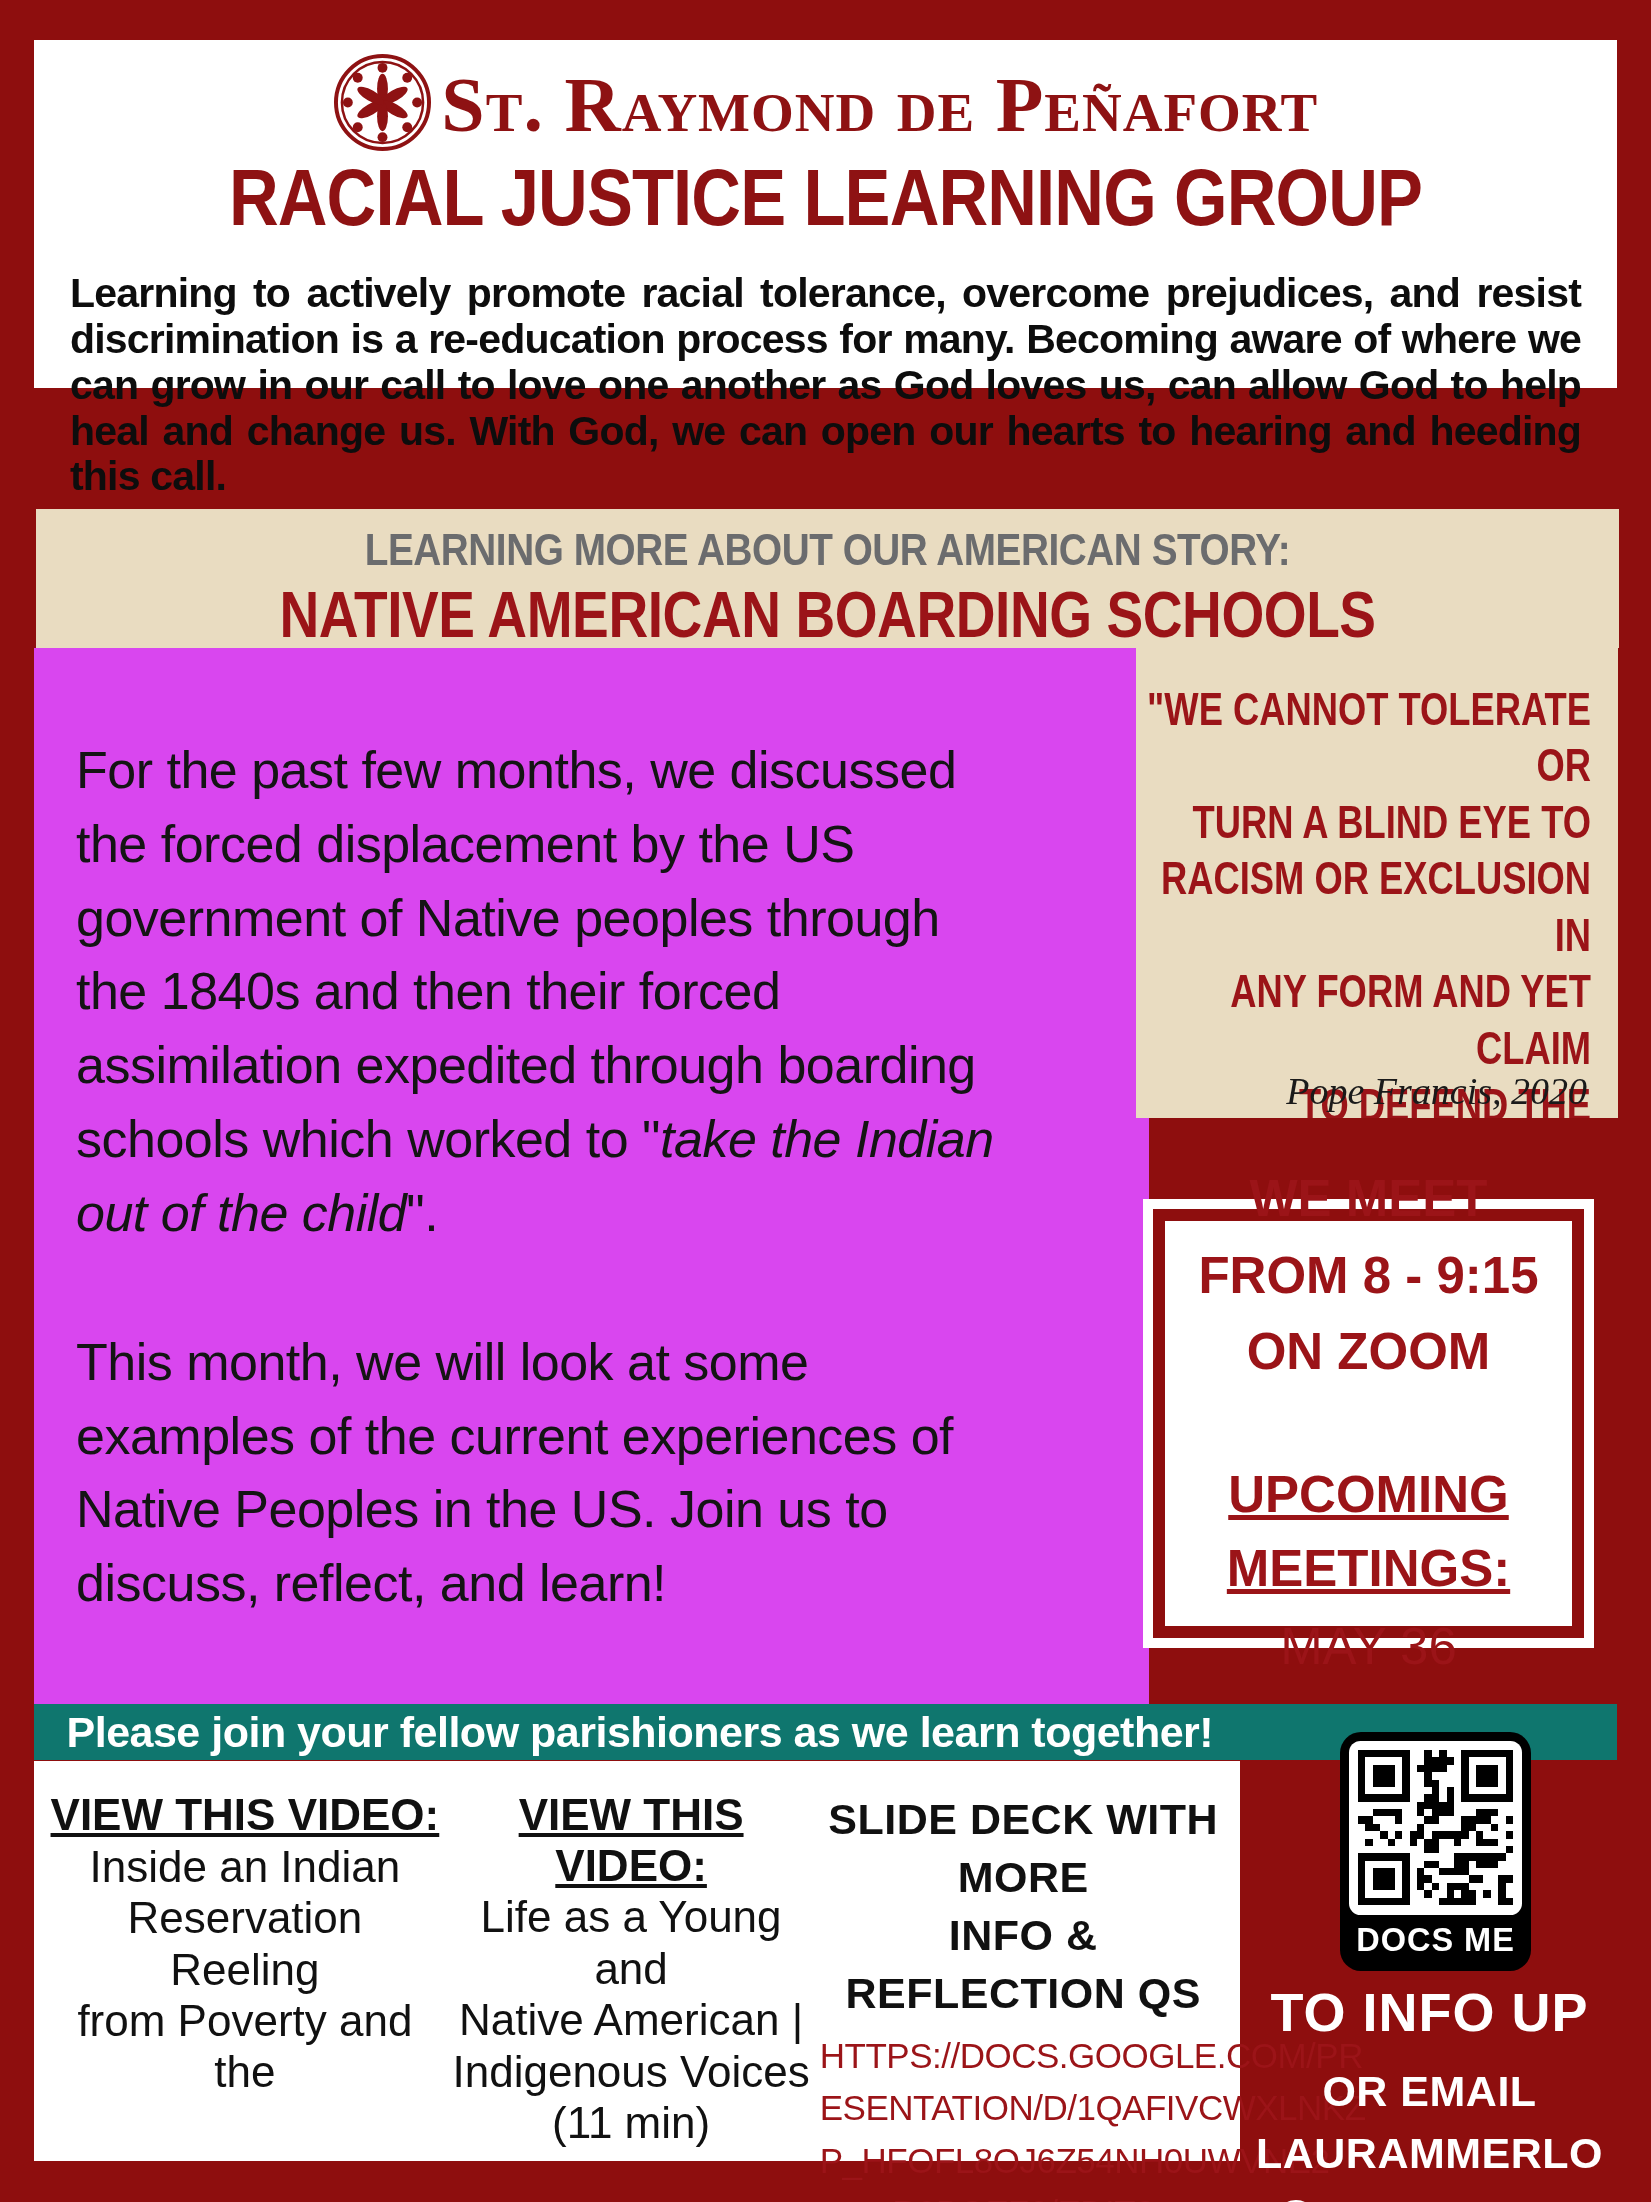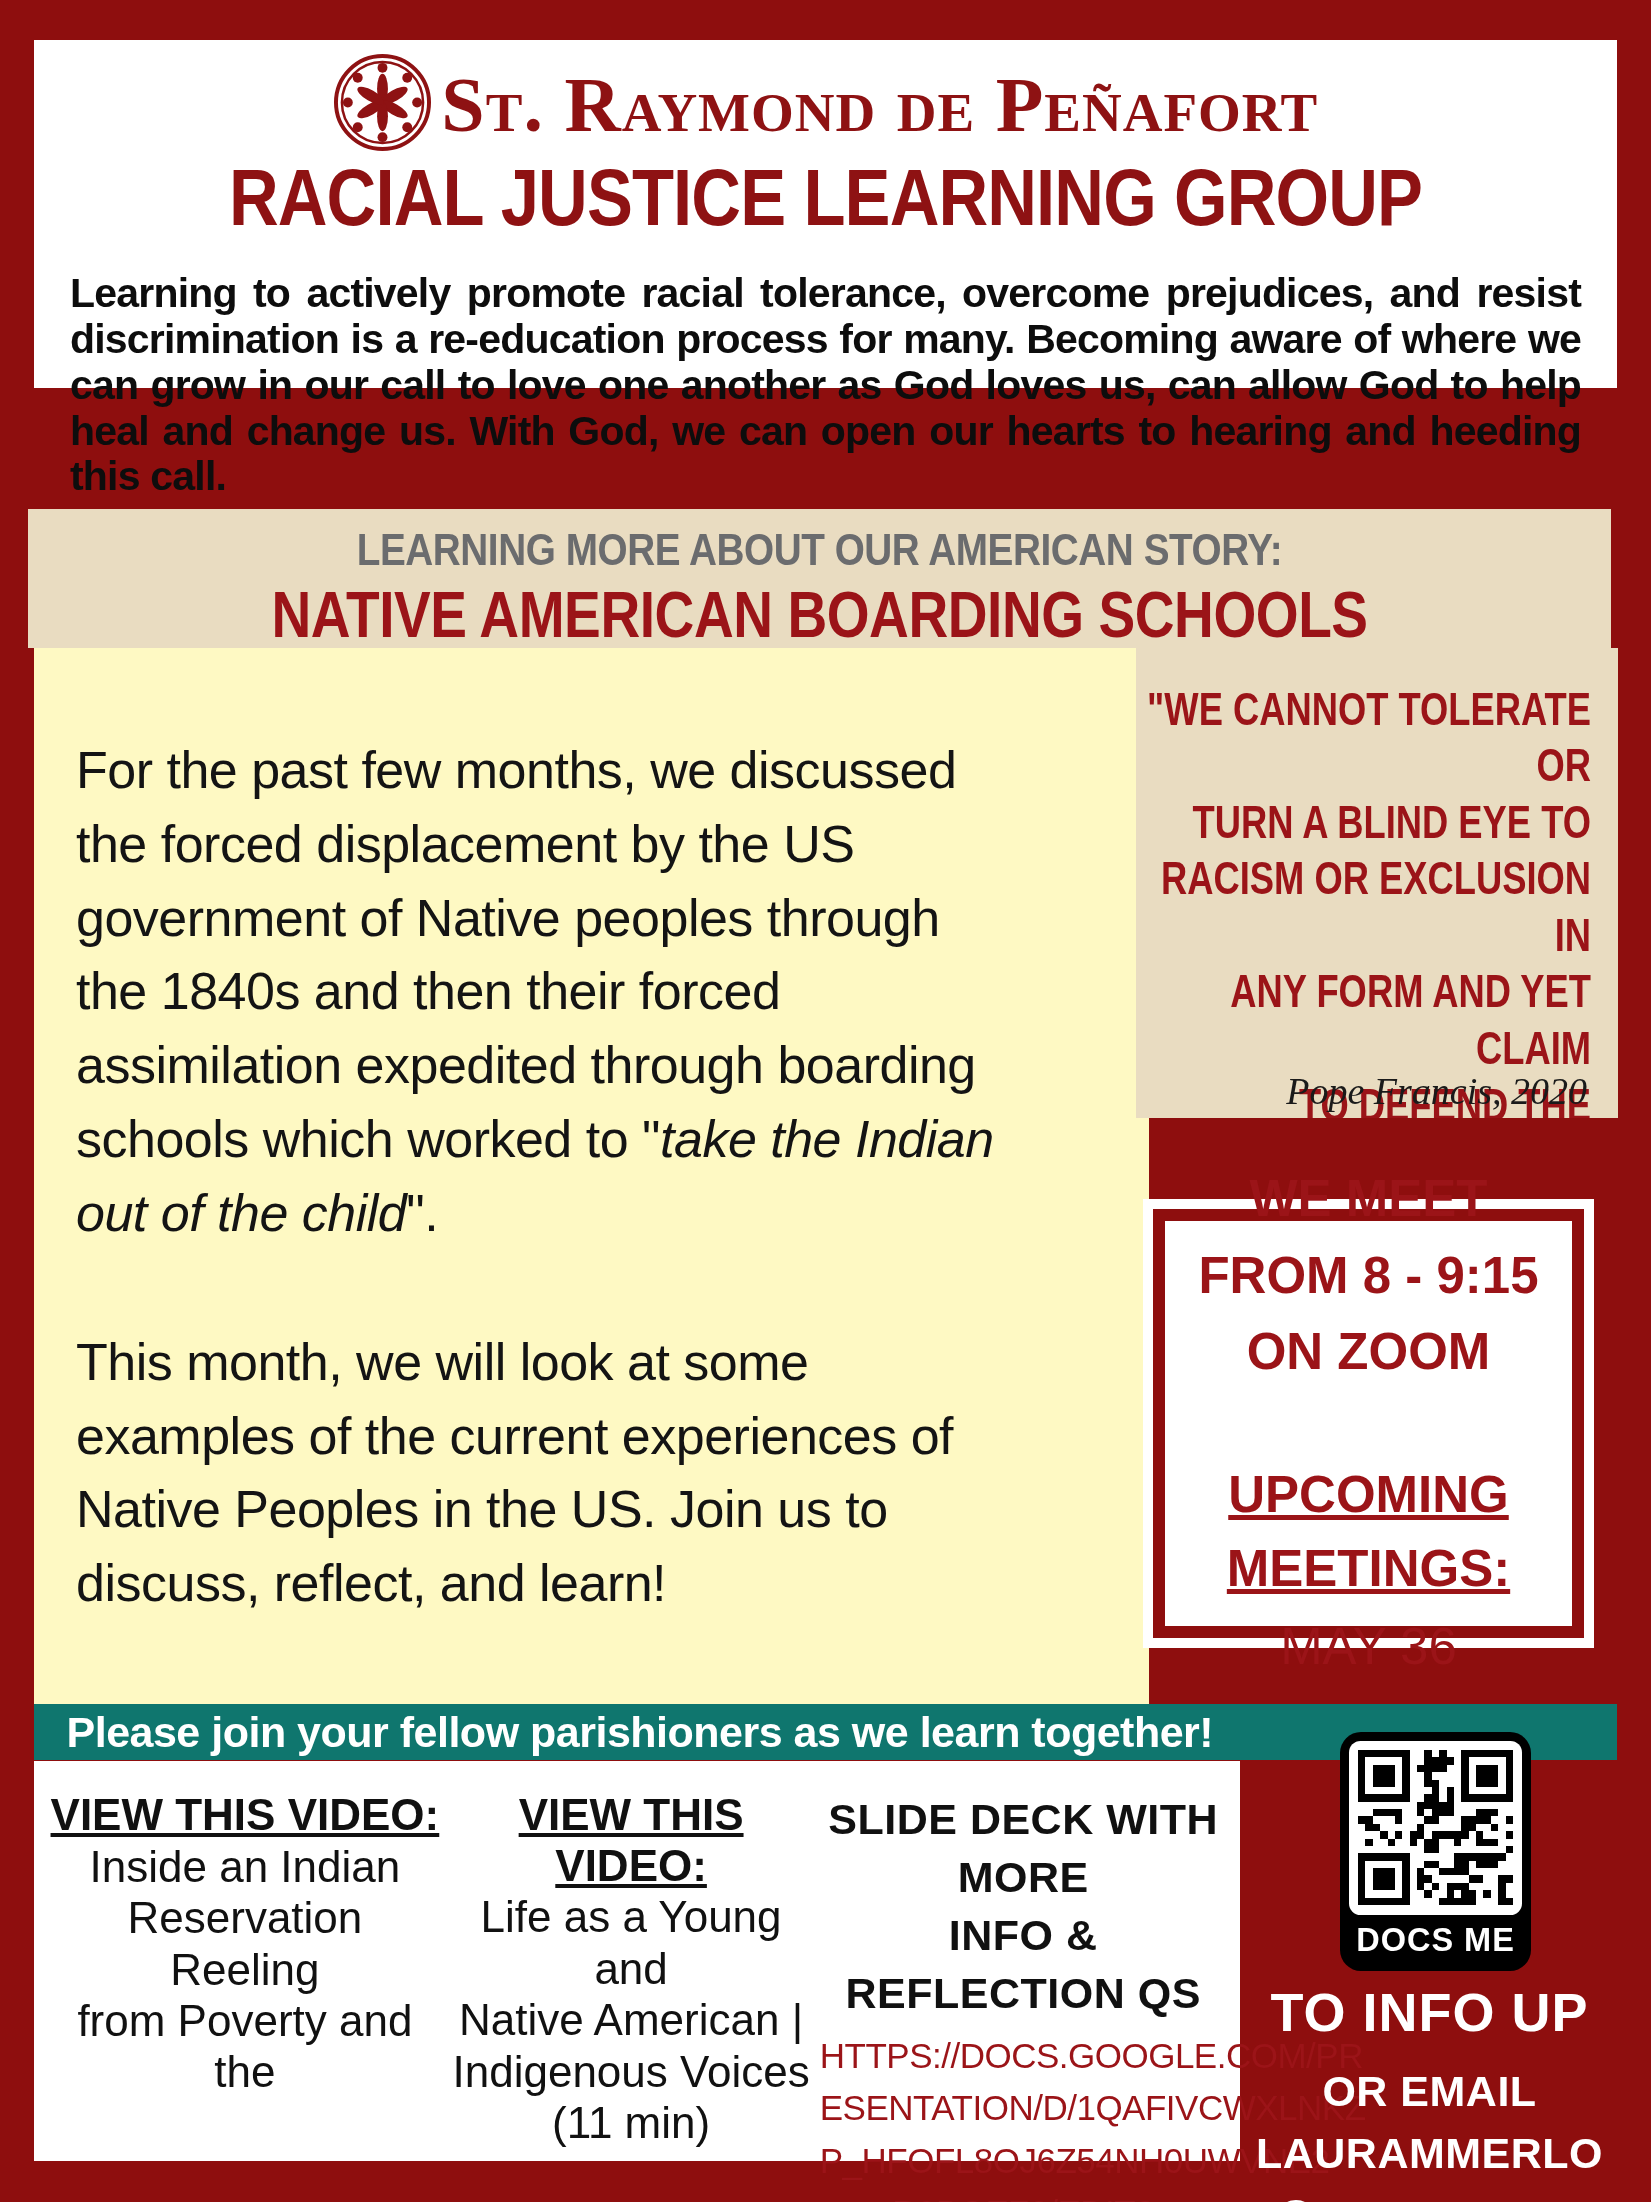--- a/index.html
+++ b/index.html
@@ -21,25 +21,25 @@
   .group-name{
     text-align:center;font-size:80px;font-weight:bold;color:#8e1213;
     letter-spacing:-1px;margin-top:1.9px;line-height:1;
   }
   .intro{
     margin:32.5px 36px 0 36px;text-align:justify;
     font-size:41px;font-weight:bold;color:#0d0d0d;
     line-height:1.12;letter-spacing:-0.8px;
   }
   
-  .strip{left:28px;top:509px;width:1583px;height:139px;background:#e9dcc1;text-align:center;}
+  .strip{left:36px;top:509px;width:1583px;height:139px;background:#e9dcc1;text-align:center;}
   .strip-kicker{font-size:45px;font-weight:bold;color:#6b6c6e;margin-top:15.3px;letter-spacing:-0.5px;}
   .strip-title{font-size:64px;font-weight:bold;color:#9b1418;margin-top:1.9px;letter-spacing:-0.5px;}
   
-  .main-left{left:34px;top:648px;width:1115px;height:1056px;background:#fef9c3;}
+  .main-left{left:34px;top:648px;width:1115px;height:1056px;background:#d946ef;}
   .body-copy{
     padding:86px 134px 0 42px;font-size:52px;color:#141414;
     line-height:1.42;letter-spacing:-0.5px;
   }
   .body-copy .para + .para{margin-top:75px;}
   
   .quote-box{left:1136px;top:648px;width:482px;height:470px;background:#e9dcc1;overflow:hidden;}
   .quote-lines{
     position:absolute;right:27px;top:32.5px;width:574px;
     transform:scaleX(.79);transform-origin:top right;

